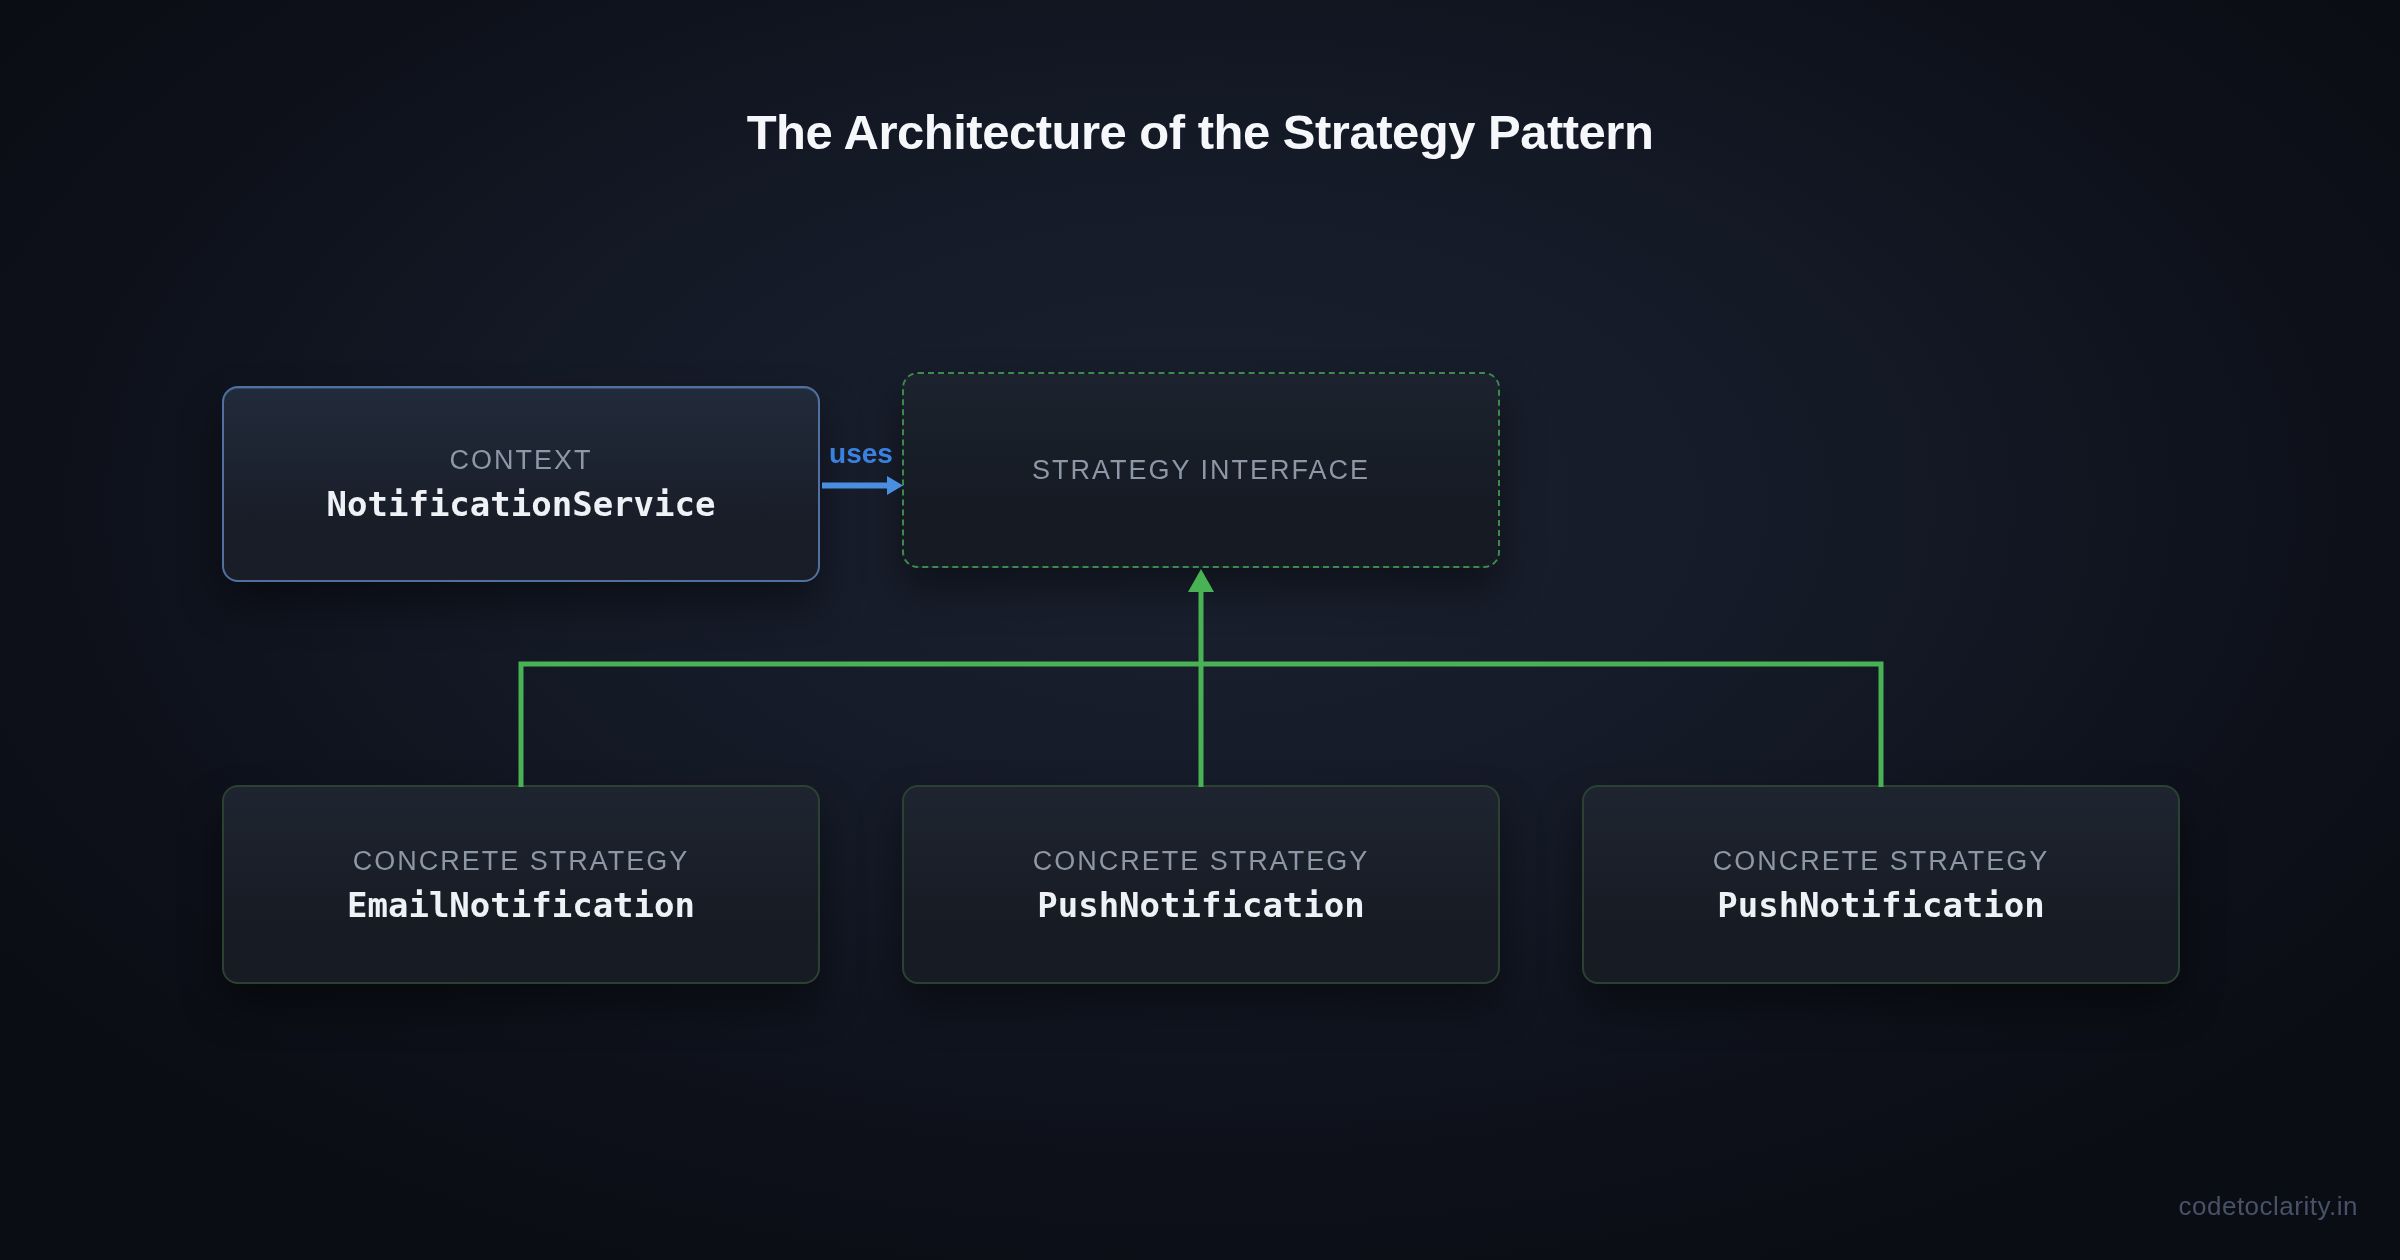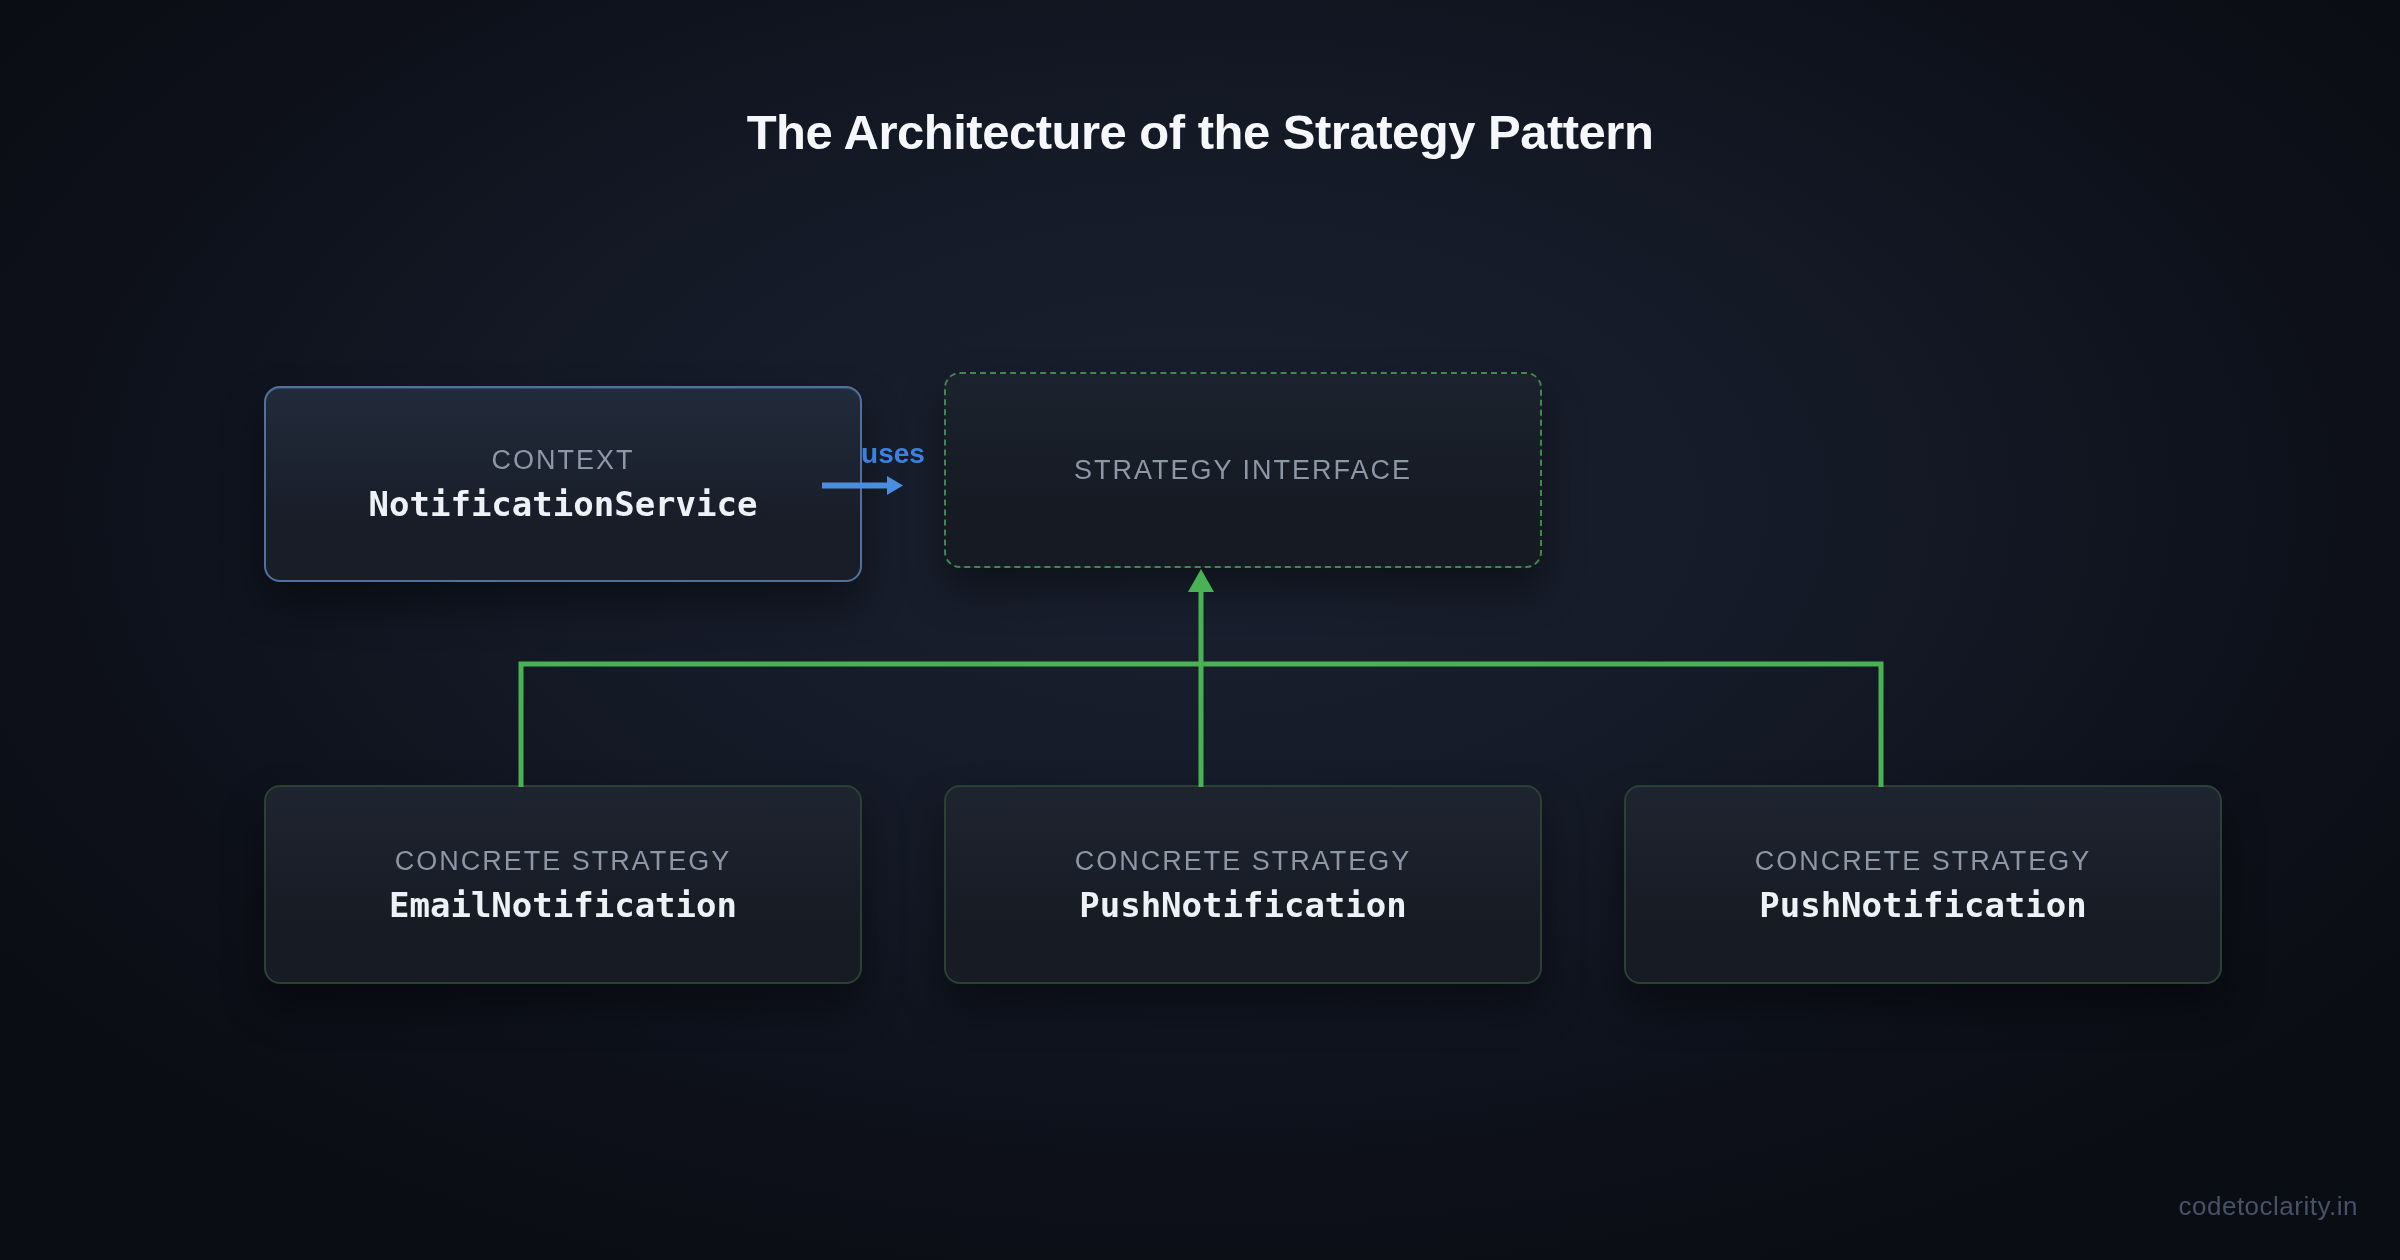--- a/index.html
+++ b/index.html
@@ -31,21 +31,20 @@
   .node {
     position: absolute;
     box-sizing: border-box;
     border-radius: 16px;
     display: flex;
     flex-direction: column;
     align-items: center;
     justify-content: center;
     gap: 13px;
     box-shadow: 0 22px 42px rgba(0, 0, 0, 0.42);
-    margin-left: 42px;
   }
 
   .node .kind {
     color: #8d97a6;
     font-size: 27px;
     letter-spacing: 2px;
     line-height: 1;
   }
   .node .classname {
     color: #eef1f5;
@@ -81,21 +80,20 @@
   .uses-label {
     position: absolute;
     left: 820px;
     top: 440px;
     width: 82px;
     text-align: center;
     color: #3b82e0;
     font-size: 28px;
     font-weight: 700;
     line-height: 1;
-    padding-left: 32px;
   }
 
   .connector-layer {
     position: absolute;
     left: 0; top: 0;
     width: 2400px; height: 1260px;
     pointer-events: none;
   }
 
   .watermark {

